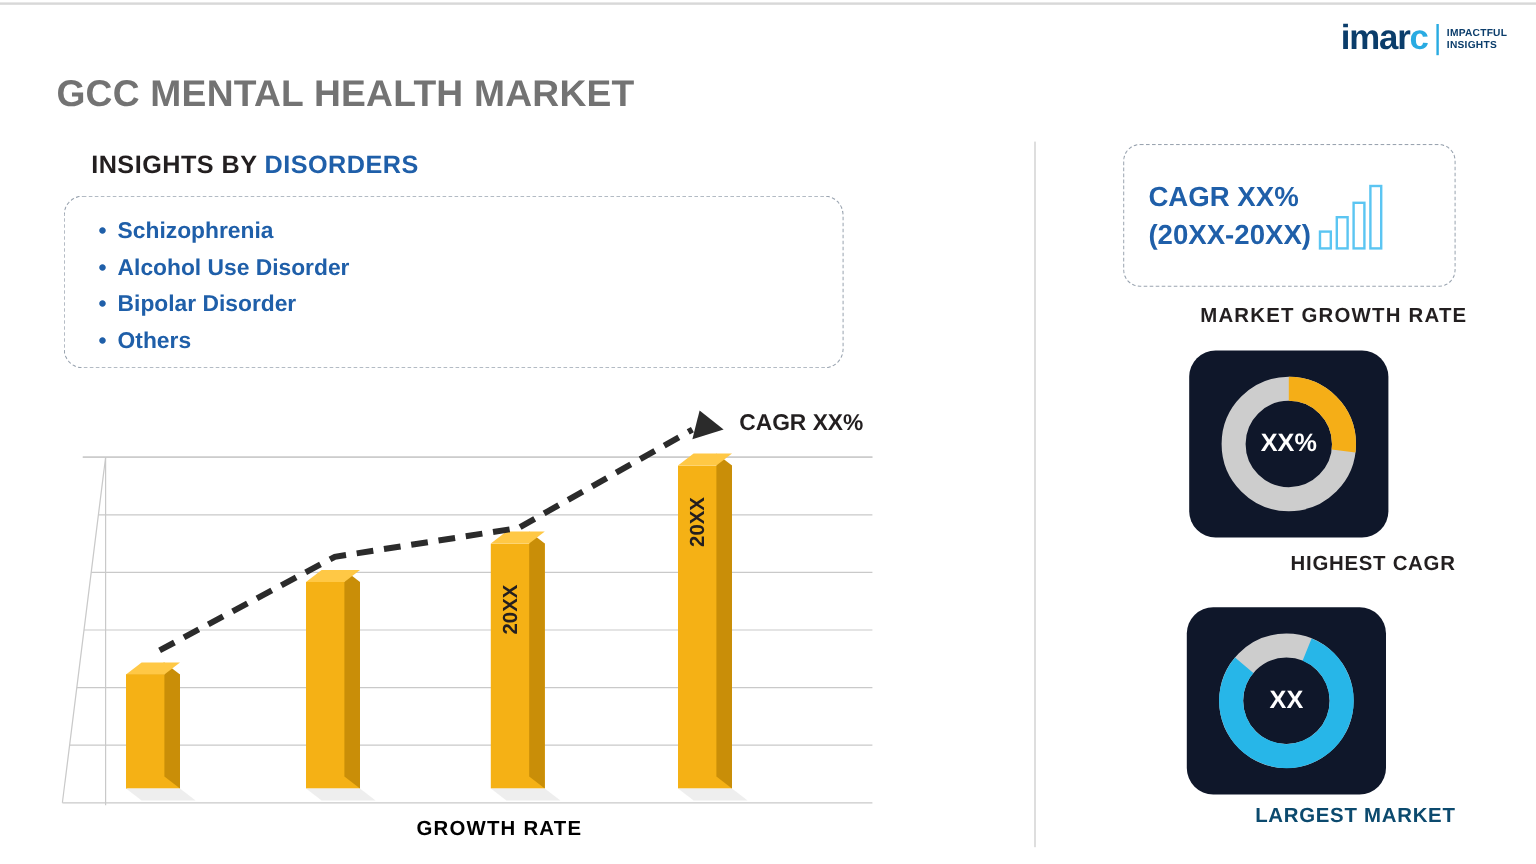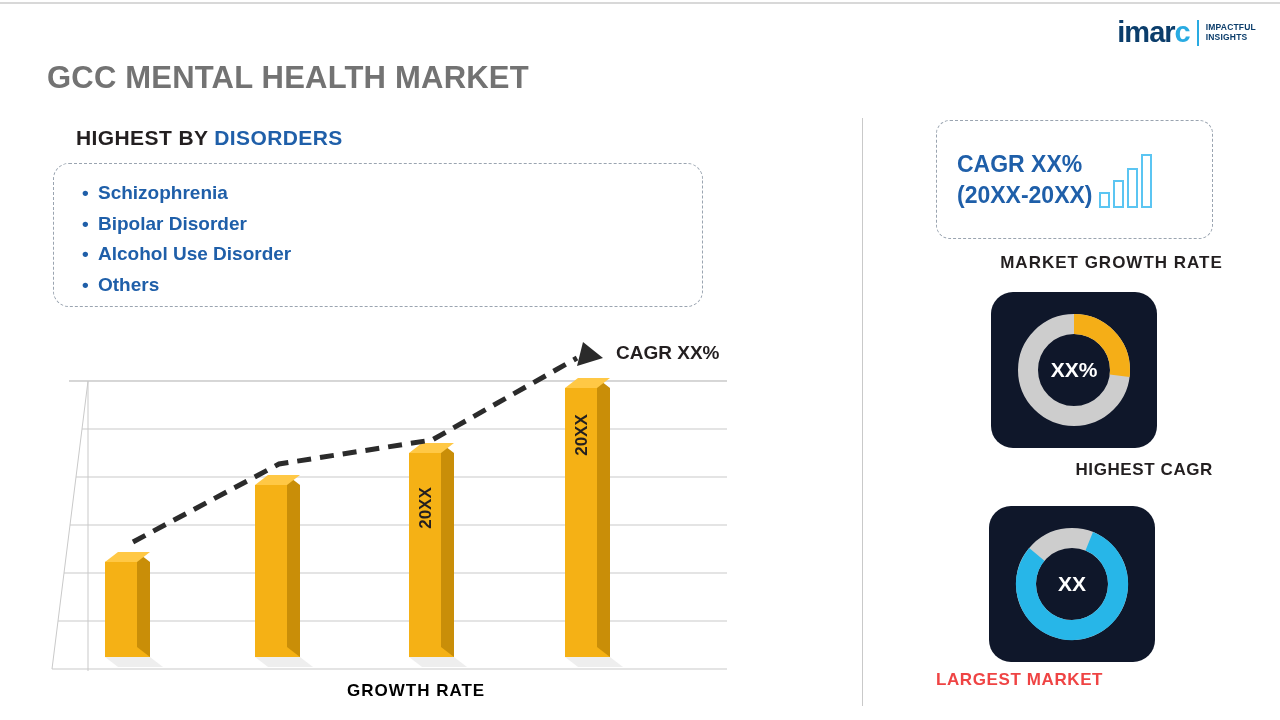--- a/index.html
+++ b/index.html
@@ -122,22 +122,22 @@
     align-items: center; justify-content: center;
     font-size: 21px; font-weight: bold; color: #ffffff;
   }
   .cap-cagr {
     position: absolute; left: 936px; top: 460px; width: 277px;
     text-align: right; font-size: 17px; font-weight: bold;
     color: #231f20; letter-spacing: .6px;
   }
   .cap-market {
     position: absolute; left: 936px; top: 670px; width: 277px;
-    text-align: left; font-size: 17px; font-weight: bold;
-    color: #ef4444; letter-spacing: .6px;
+    text-align: right; font-size: 17px; font-weight: bold;
+    color: #0c4a6e; letter-spacing: .6px;
   }
   .bar-value {
     font-size: 17px; font-weight: bold; fill: #231f20;
   }
 </style>
 </head>
 <body>
 
 <div id="page">
 
@@ -147,27 +147,27 @@
     <div class="logo-word"><span>imar</span><span class="c">c</span></div>
     <div class="logo-bar"></div>
     <div class="logo-tag">
       <span>IMPACTFUL</span>
       <span>INSIGHTS</span>
     </div>
   </div>
 
   <div class="page-title">GCC MENTAL HEALTH MARKET</div>
 
-  <div class="breakup-head"><span>HIGHEST BY </span><span class="accent">DISORDERS</span></div>
+  <div class="breakup-head"><span>INSIGHTS BY </span><span class="accent">DISORDERS</span></div>
 
   <div class="breakup-box">
     <ul class="breakup-list">
       <li>Schizophrenia</li>
+      <li>Alcohol Use Disorder</li>
       <li>Bipolar Disorder</li>
-      <li>Alcohol Use Disorder</li>
       <li>Others</li>
     </ul>
   </div>
 
   <div class="v-divider"></div>
 
   <div class="chart">
     <svg width="800" height="380" viewBox="0 0 800 380" xmlns="http://www.w3.org/2000/svg">
 
       <g stroke="#c9c9c9" stroke-width="1" fill="none">

